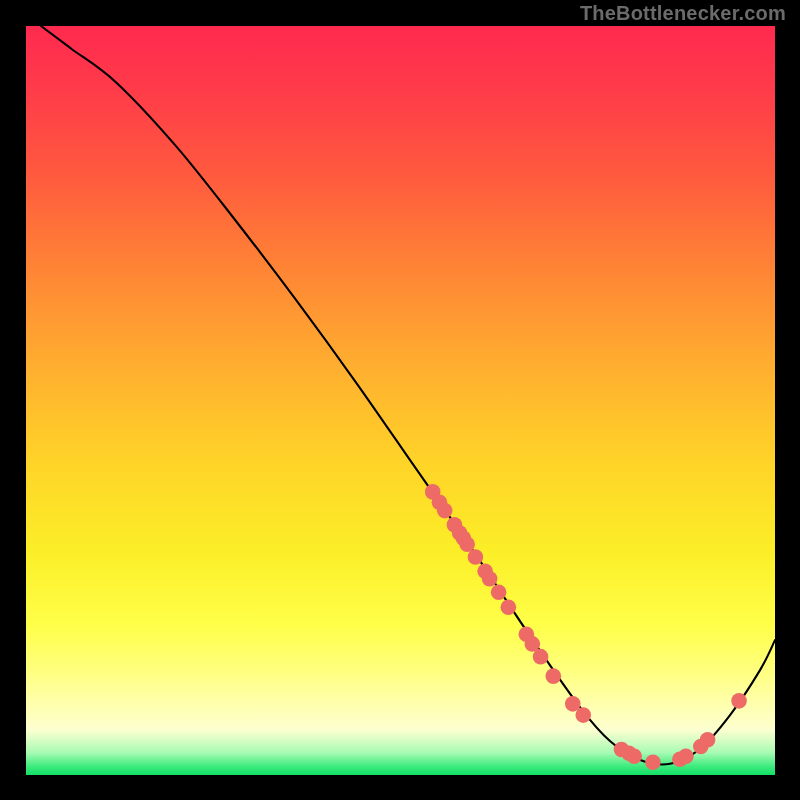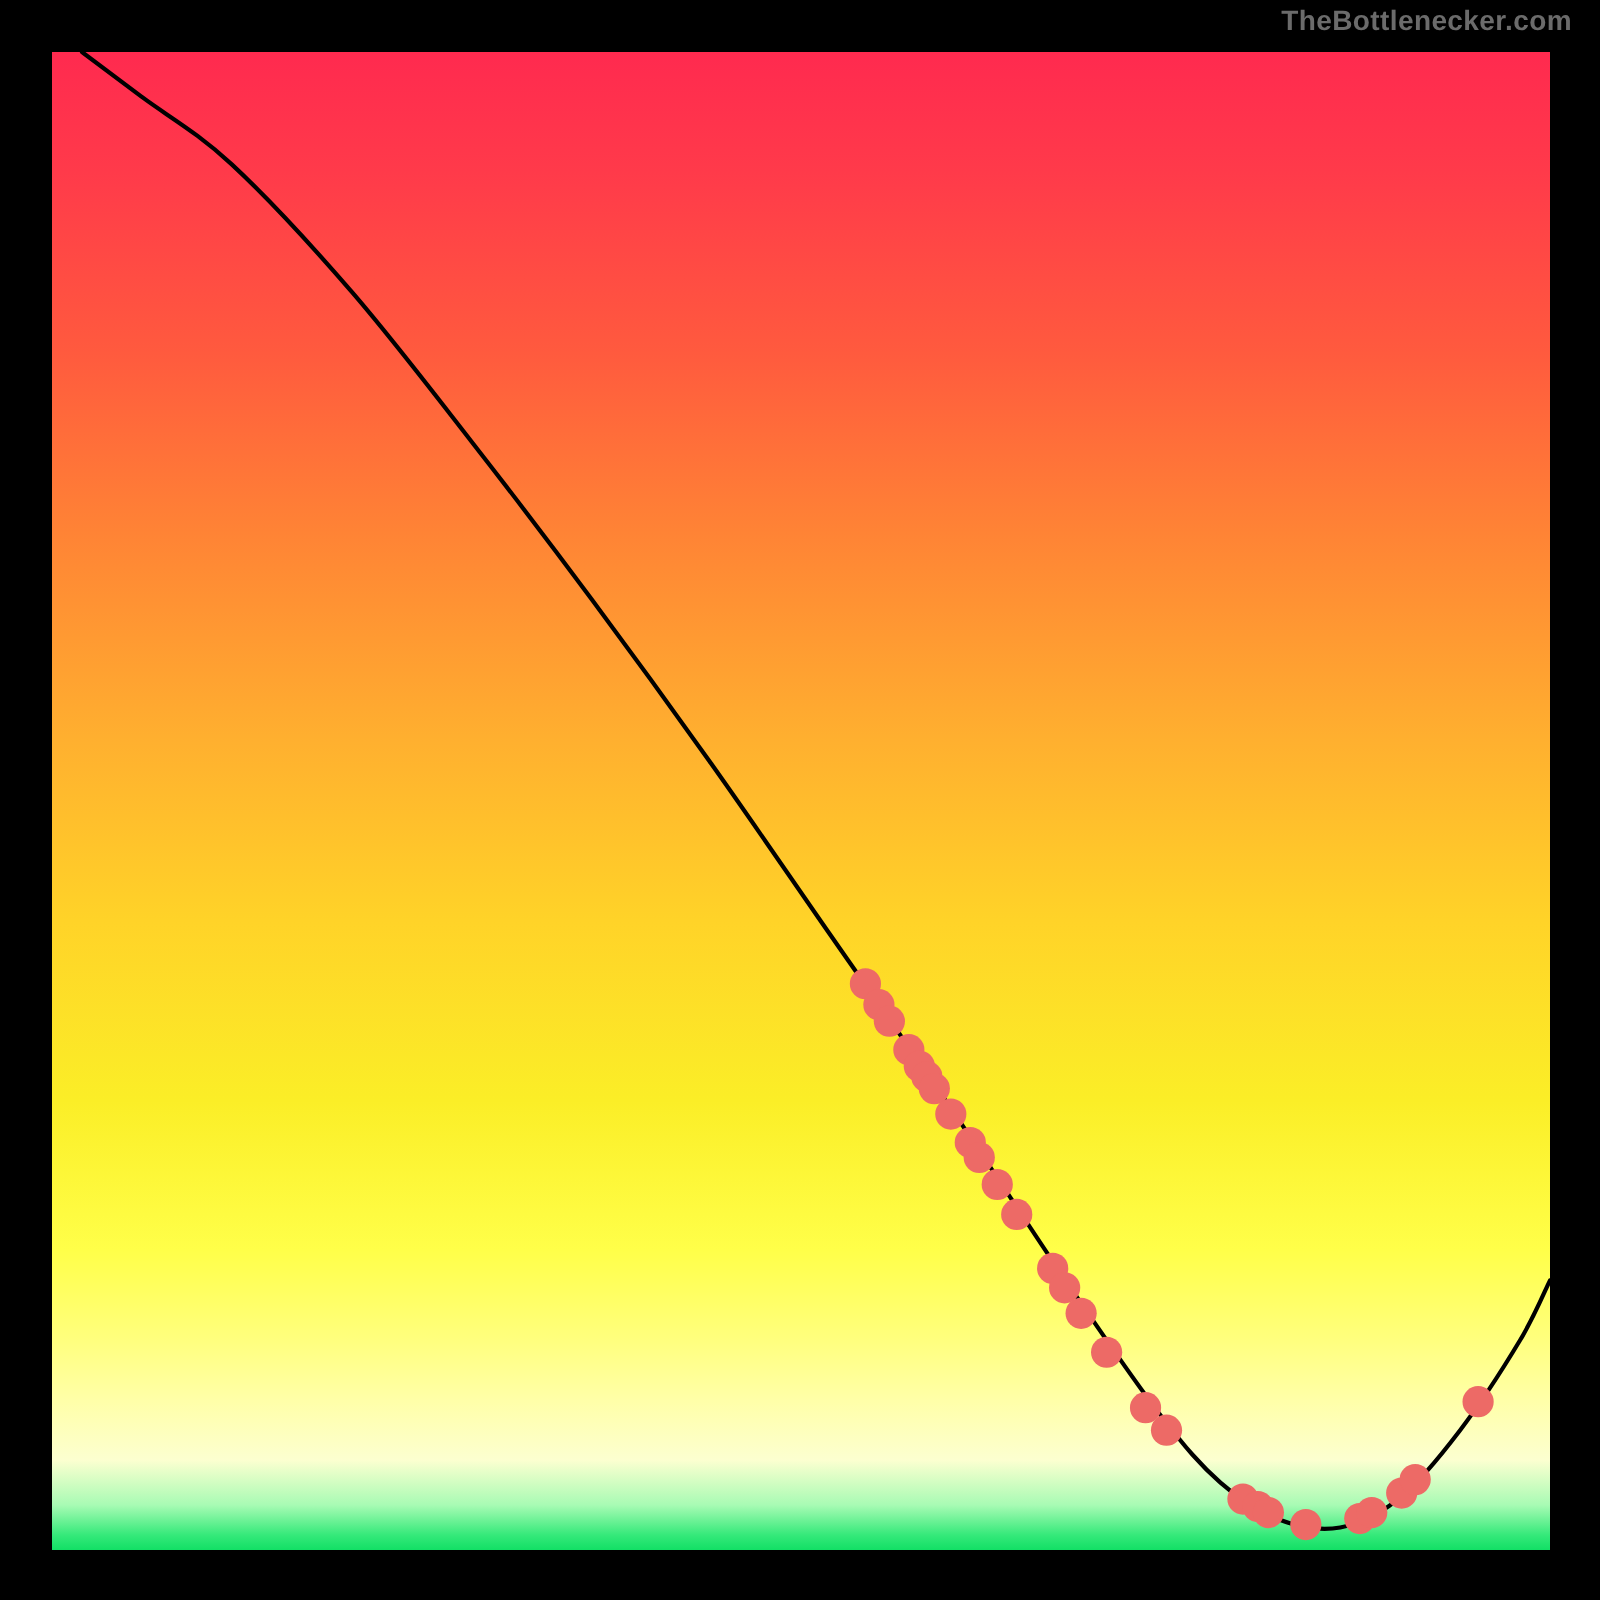--- a/index.html
+++ b/index.html
@@ -15,21 +15,21 @@
     position: relative;
     width: 800px;
     height: 800px;
     background: #000;
   }
   .attribution {
     position: absolute;
     top: 2px;
     right: 14px;
     color: #6b6b6b;
-    font-size: 14px;
+    font-size: 20px;
     font-weight: 600;
     letter-spacing: 0.2px;
   }
   
   .plot {
     position: absolute;
     left: 26px;
     top: 26px;
     width: 749px;
     height: 749px;

